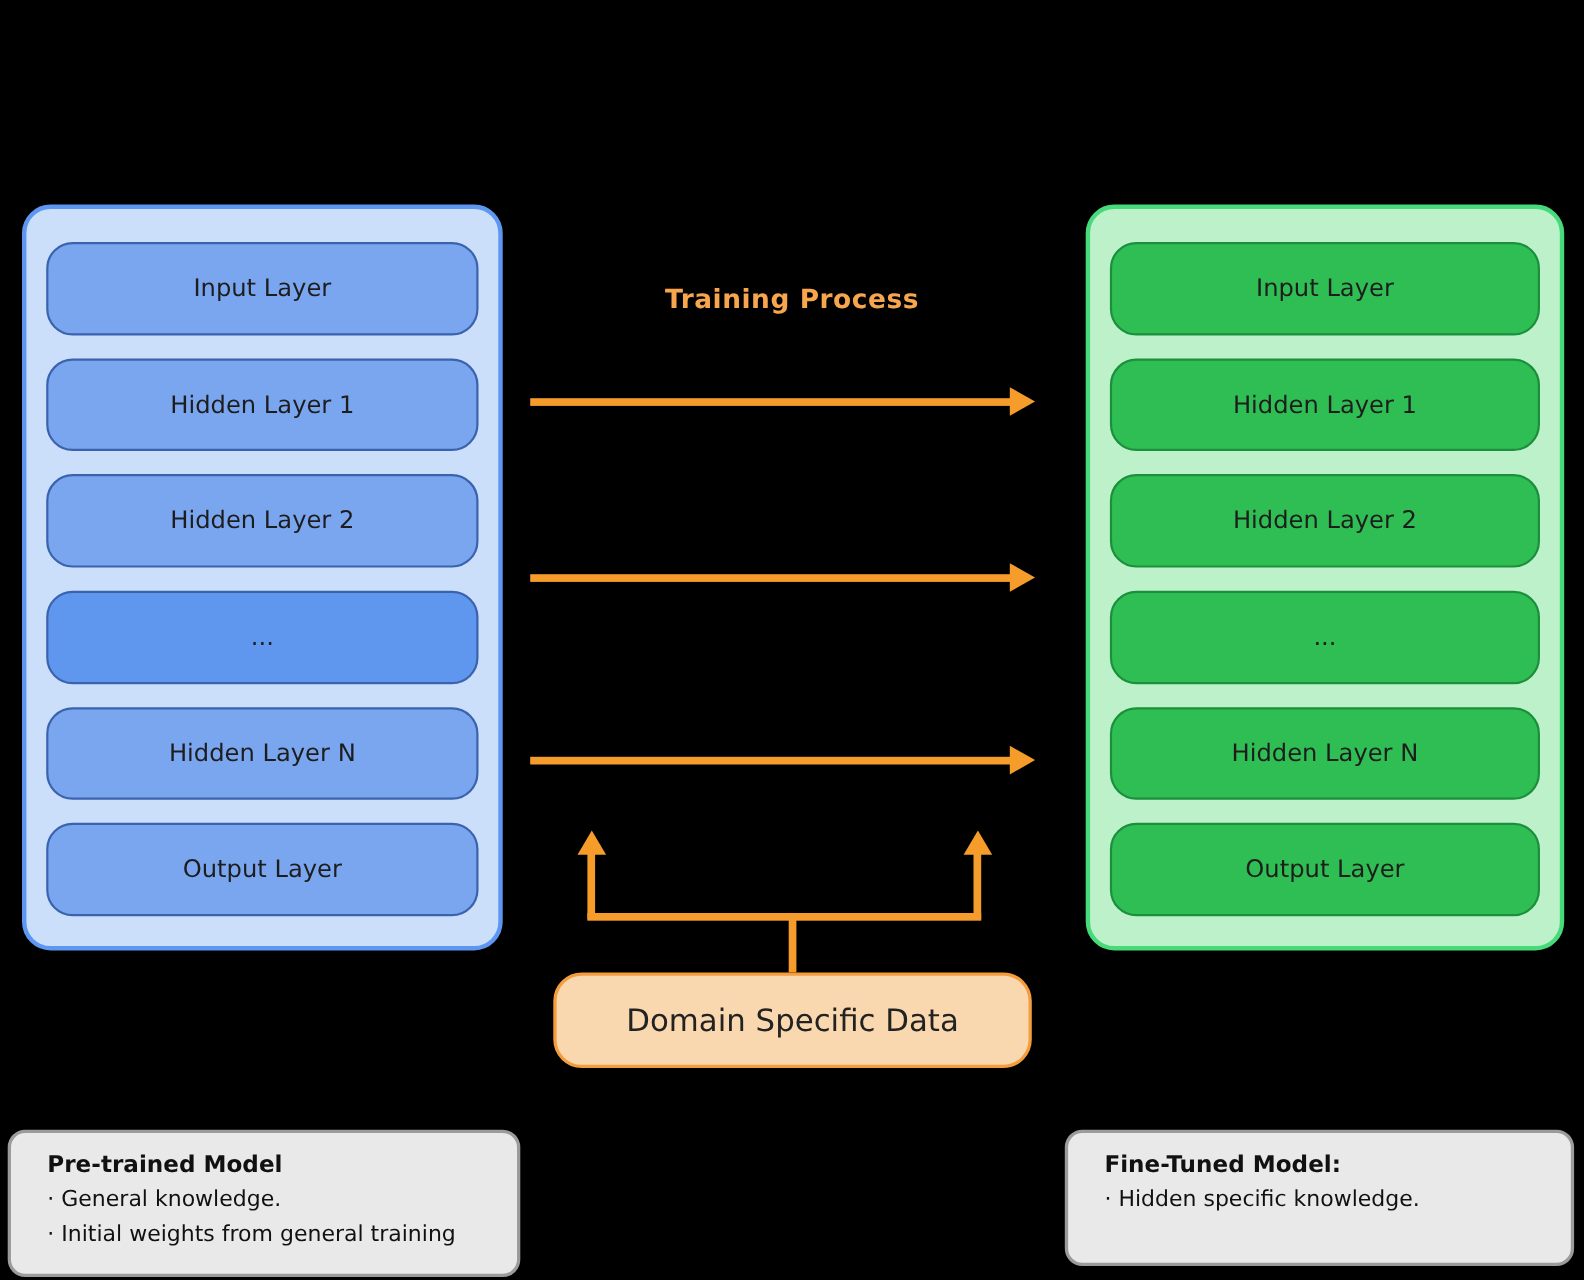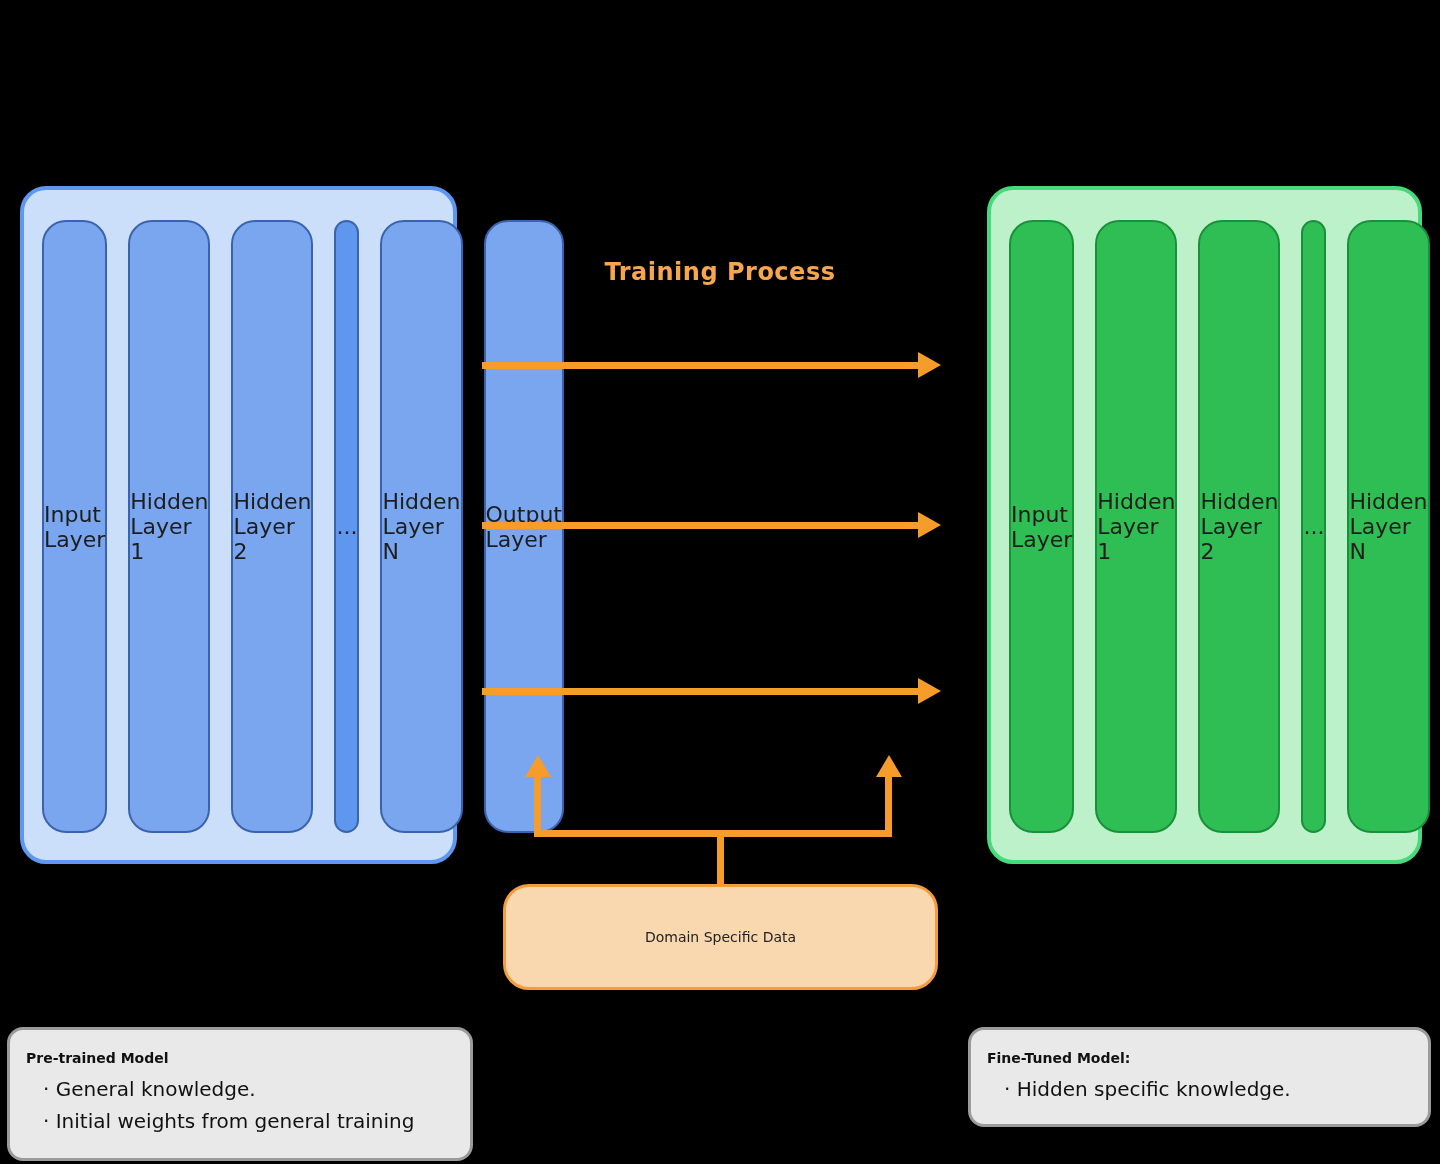--- a/index.html
+++ b/index.html
@@ -17,21 +17,21 @@
   }
 
   
   .panel {
     position: absolute;
     top: 186px;
     height: 678px;
     border-radius: 26px;
     box-sizing: border-box;
     display: flex;
-    flex-direction: row;
+    flex-direction: column;
     padding: 30px 18px 27px 18px;
     gap: 21px;
   }
   .panel-blue {
     left: 20px;
     width: 437px;
     background: #CBDFFB;
     border: 4px solid #5D97F2;
   }
   .panel-green {
@@ -104,29 +104,29 @@
     border-right: 13px solid transparent;
     border-bottom: 22px solid #F59C2B;
   }
 
   
   .domain-box {
     position: absolute;
     left: 503px;
     top: 884px;
     width: 435px;
-    height: 106px;
+    height: 87px;
     box-sizing: border-box;
     background: #FAD8AF;
     border: 3px solid #F59C3C;
     border-radius: 26px;
     display: flex;
     align-items: center;
     justify-content: center;
-    font-size: 14px;
+    font-size: 28px;
     color: #222222;
   }
 
   
   .footnote {
     position: absolute;
     top: 1027px;
     box-sizing: border-box;
     background: #E9E9E9;
     border: 3px solid #9B9B9B;
@@ -135,26 +135,27 @@
     color: #111111;
   }
   .footnote-left {
     left: 7px;
     width: 466px;
     height: 134px;
   }
   .footnote-right {
     left: 968px;
     width: 463px;
-    height: 100px;
+    height: 124px;
   }
   .ft-title {
     font-weight: bold;
-    font-size: 14px;
+    font-size: 21px;
     line-height: 30px;
+    margin-left: 17px;
   }
   .ft-item {
     font-size: 20px;
     line-height: 32px;
     padding-left: 17px;
     white-space: nowrap;
   }
 </style>
 </head>
 <body>

